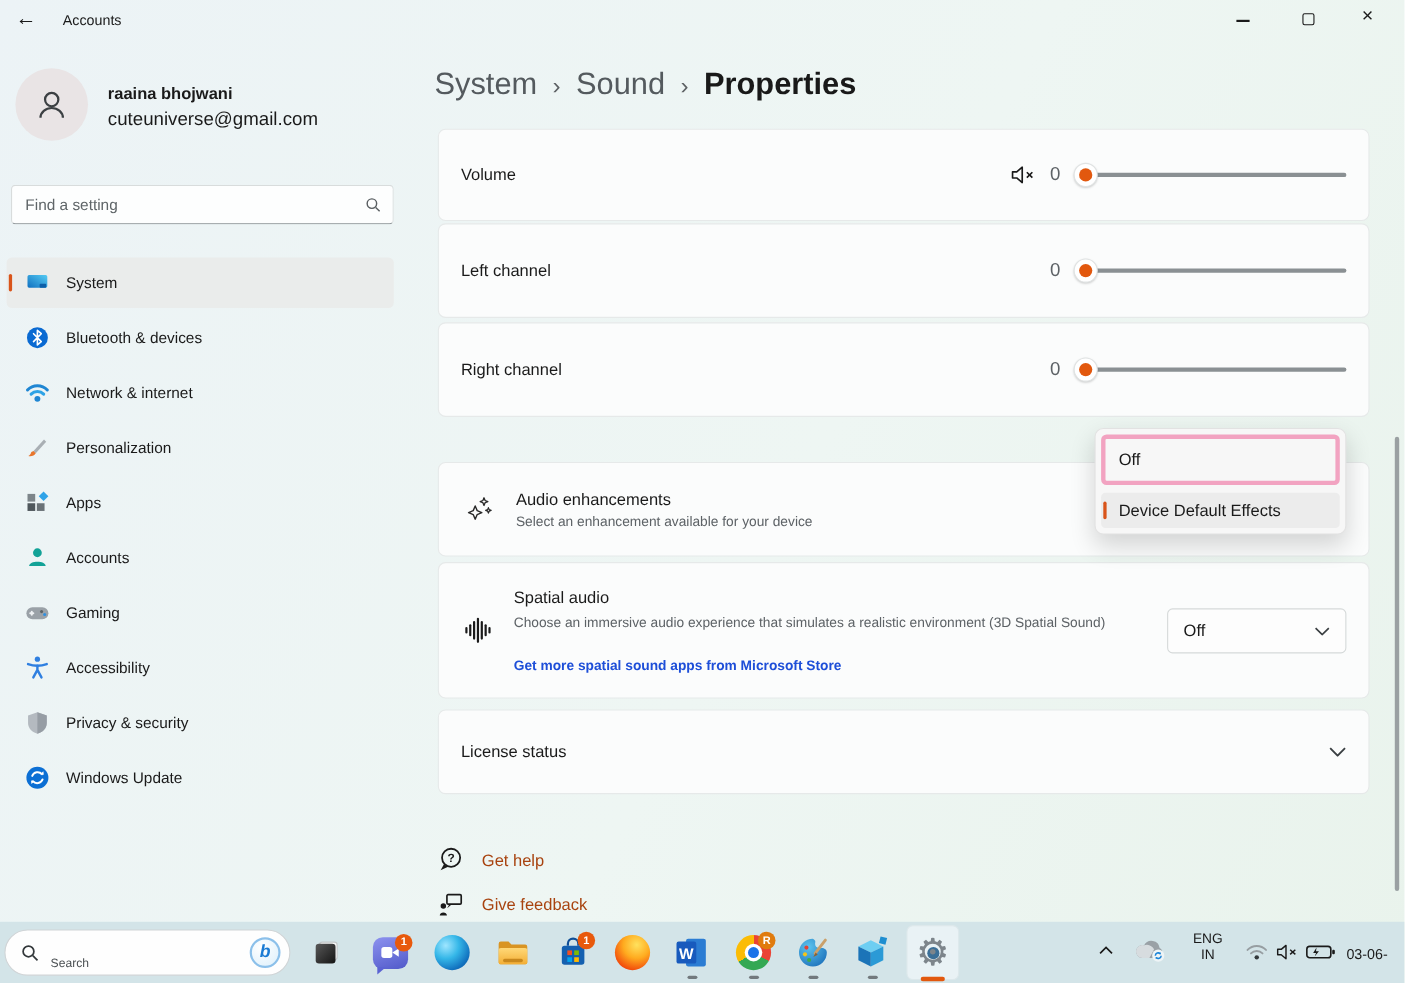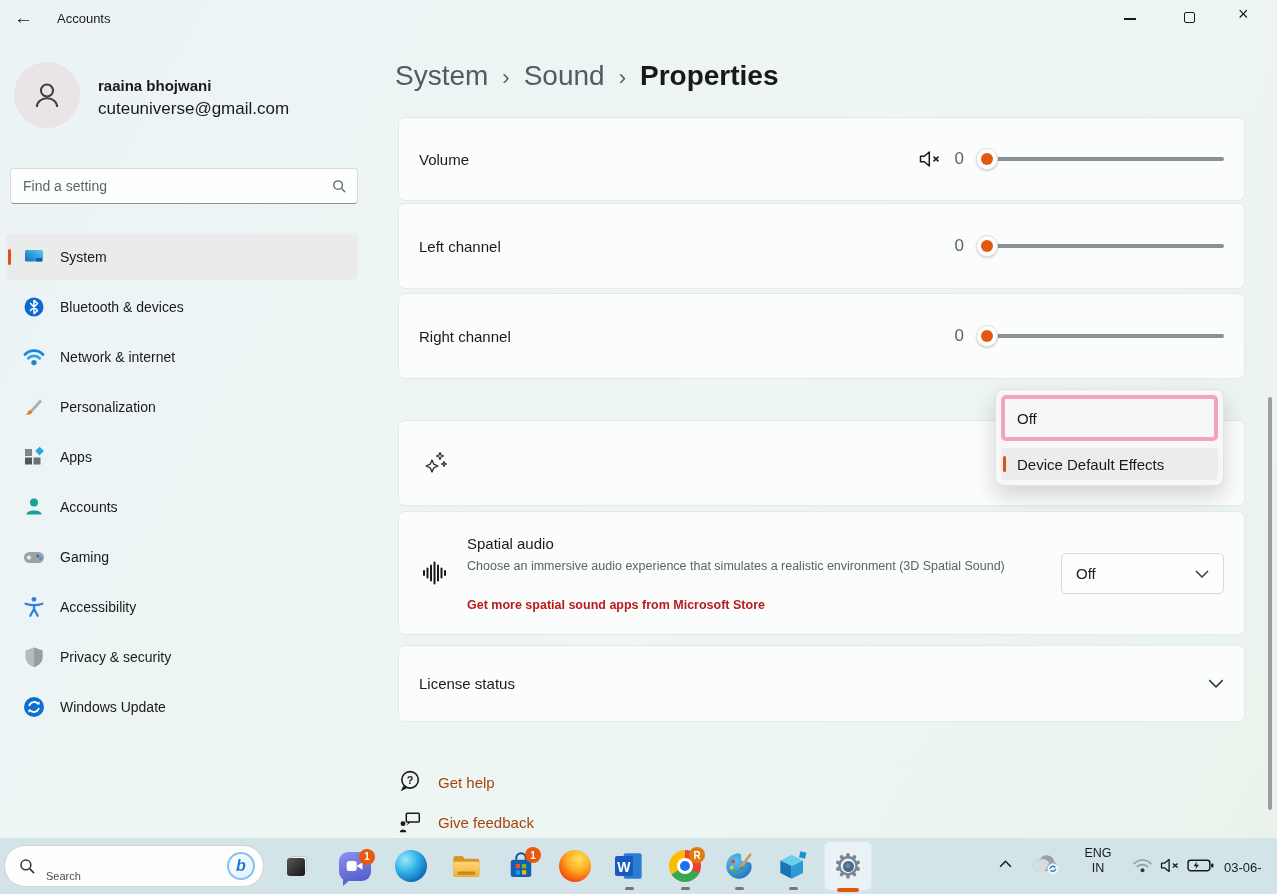--- a/index.html
+++ b/index.html
@@ -54,21 +54,21 @@
   .track-wrap { position:relative; width:248px; height:22px; }
   .track { position:absolute; left:10px; right:0; top:9px; height:4px; background:#8a9093; border-radius:2px; }
   .thumb { position:absolute; left:0; top:0; width:22px; height:22px; border-radius:50%; background:#fff;
            border:1px solid #e0e3e3; box-shadow:0 1px 2px rgba(0,0,0,.18); display:flex;
            align-items:center; justify-content:center; cursor:pointer; }
   .thumb-dot { width:12px; height:12px; border-radius:50%; background:#e2580e; }
 
   .feature-left { display:flex; align-items:center; gap:20px; padding-left:22px; height:100%; }
   .feat-title { font-size:15px; }
   .feat-sub { font-size:12.5px; color:#5d6266; margin-top:4px; }
-  .feat-link { font-size:12.5px; color:#b91c1c; font-weight:700; margin-top:22px; cursor:pointer; }
+  .feat-link { font-size:12.5px; color:#1d4ed8; font-weight:700; margin-top:22px; cursor:pointer; }
 
   .combo { position:absolute; right:20px; top:41px; width:163px; height:41px; background:#fdfdfd;
            border:1px solid #d5d9d9; border-radius:5px; display:flex; align-items:center;
            justify-content:space-between; padding:0 14px; cursor:pointer; font-size:15px; }
 
   .popup { position:absolute; left:995px; top:389px; width:229px; background:#f7f7f7;
            border:1px solid #e2e2e2; border-radius:8px; box-shadow:0 10px 22px rgba(0,0,0,.16);
            padding:5px; z-index:30; }
   .opt-off { height:46px; border:4px solid #f2a3c1; border-radius:5px; display:flex; align-items:center;
              padding-left:12px; font-size:15px; cursor:pointer; background:#f7f7f7; }
@@ -316,20 +316,24 @@
     </div>
   </div>
 
   <div class="card" style="top:420px;height:86px;">
     <div class="feature-left">
       <svg width="28" height="28" viewBox="0 0 28 28">
         <path d="M11 11 L12.8 15.2 L17 17 L12.8 18.8 L11 23 L9.2 18.8 L5 17 L9.2 15.2 Z" fill="none" stroke="#2a2a2a" stroke-width="1.3" stroke-linejoin="round"></path>
         <path d="M19 3.5 L20 6 L22.5 7 L20 8 L19 10.5 L18 8 L15.5 7 L18 6 Z" fill="none" stroke="#2a2a2a" stroke-width="1.2" stroke-linejoin="round"></path>
         <path d="M23 12.5 L23.7 14.3 L25.5 15 L23.7 15.7 L23 17.5 L22.3 15.7 L20.5 15 L22.3 14.3 Z" fill="none" stroke="#2a2a2a" stroke-width="1.1" stroke-linejoin="round"></path>
       </svg>
+      <div>
+        <div class="feat-title">Audio enhancements</div>
+        <div class="feat-sub">Select an enhancement available for your device</div>
+      </div>
     </div>
   </div>
 
   <div class="popup">
     <div class="opt-off">
       <span>Off</span>
     </div>
     <div class="opt-dde">
       <span class="pill"></span>
       <span>Device Default Effects</span>

